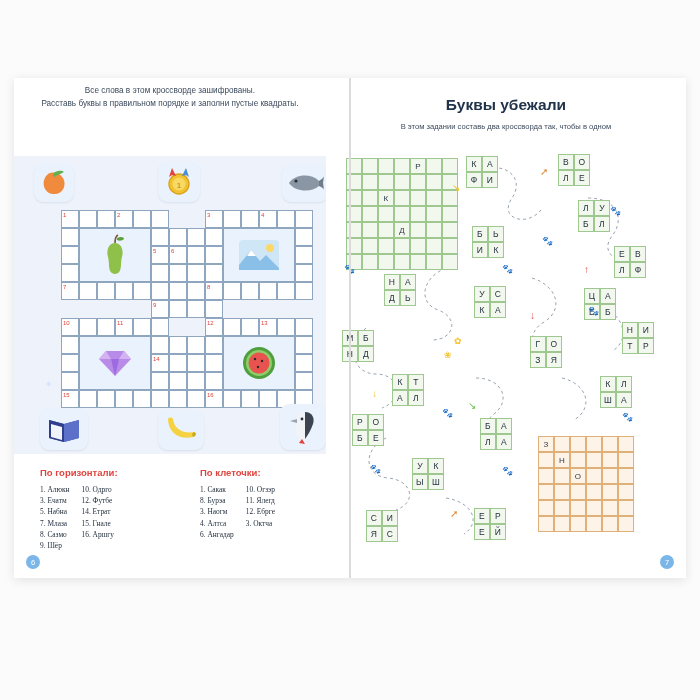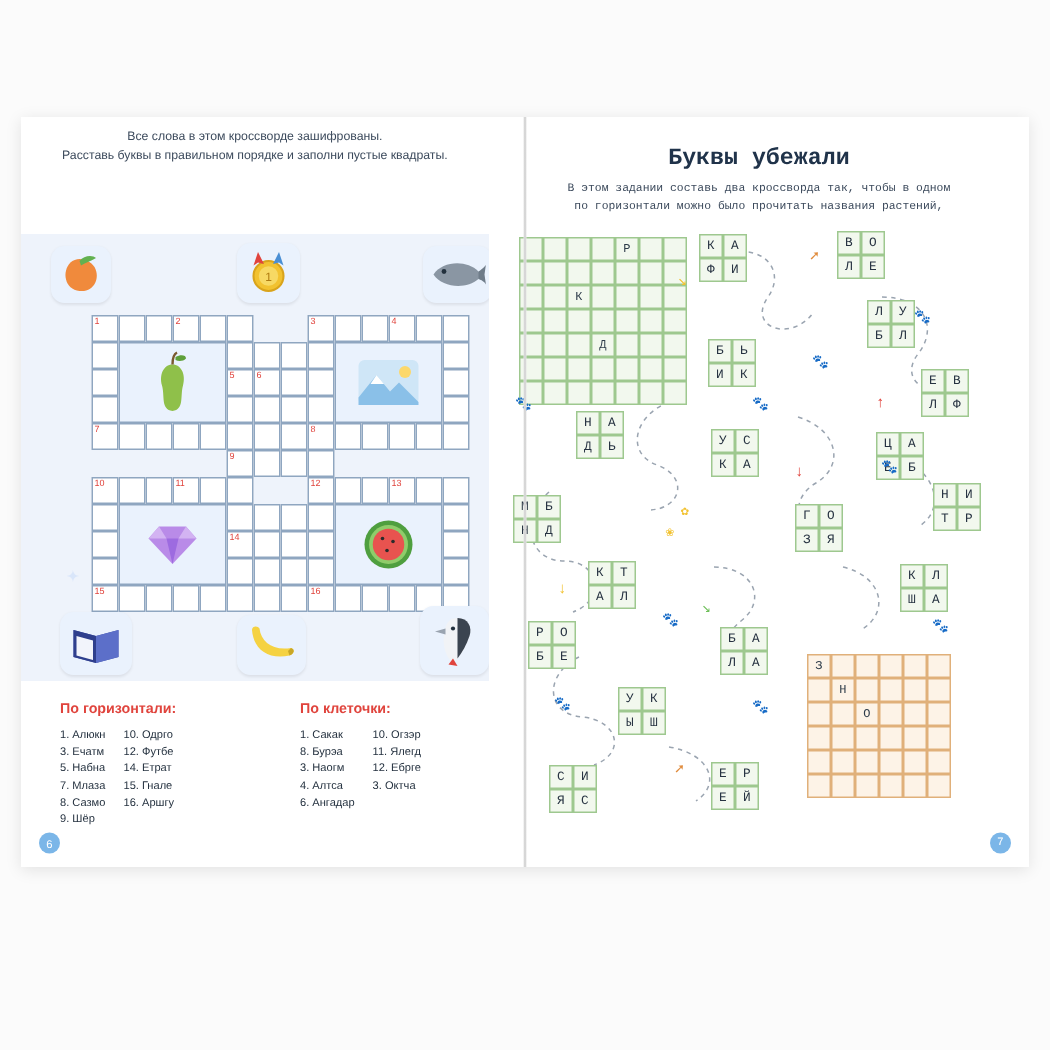--- a/index.html
+++ b/index.html
@@ -14,21 +14,21 @@
   }
   
   .spread{
     position:absolute;left:14px;top:78px;width:672px;height:500px;
     background:#ffffff;
     box-shadow:0 2px 10px rgba(0,0,0,0.10);
     display:flex;
   }
   .leaf{position:relative;height:100%;box-sizing:border-box;overflow:hidden;}
   .leaf.left{width:336px;background:#ffffff;}
-  .leaf.right{width:388px;background:#ffffff;font-family:Liberation Mono, monospace;}
+  .leaf.right{width:388px;background:#ffffff;}
   .gutter{
     position:absolute;left:335px;top:0;width:2px;height:500px;
     background:linear-gradient(to right,#e6e6e6,#cfcfcf,#e6e6e6);
     z-index:20;
   }
   
   .l-title{
     text-align:center;font-size:15.5px;font-weight:bold;color:#20334a;
     margin-top:18px;letter-spacing:.2px;
   }
@@ -58,21 +58,21 @@
   .pic{
     position:absolute;box-sizing:border-box;border:1px solid #8fa6c0;background:#ffffff;
     display:flex;align-items:center;justify-content:center;
   }
   
   .clues{position:absolute;top:388px;font-size:7.4px;color:#24313f;line-height:1.5;}
   .clues h4{
     margin:0 0 4px 0;font-size:9.5px;color:#e0443d;
   }
   .clue-cols{display:flex;gap:12px;}
-  .clue-col{display:flex;flex-direction:column;}
+  .clue-col{display:flex;flex-direction:column;font-family:Liberation Serif, serif;}
   
   .pgnum{
     position:absolute;bottom:9px;width:14px;height:14px;border-radius:50%;
     background:#6fa8dc;color:#fff;font-size:7.5px;
     display:flex;align-items:center;justify-content:center;
   }
   .pgnum.l{left:12px;background:#7bb6e8;}
   .pgnum.r{right:12px;background:#7bb6e8;}
   
   .r-title{
@@ -385,21 +385,20 @@
         </div>
       </div>
 
       <div class="pgnum l">6</div>
     </div>
 
     <div class="leaf right">
 
       <div class="r-title">Буквы убежали</div>
       <div class="r-sub">В этом задании составь два кроссворда так, чтобы в одном</div>
-      <div class="r-sub" style="margin-top:1px;">по горизонтали можно было прочитать названия растений,</div>
 
       <svg style="position:absolute;left:0;top:0;" width="336" height="500">
         <g fill="none" stroke="#9aa4b0" stroke-width="1" stroke-dasharray="3 3">
           <path d="M150 95 C178 80 200 100 186 120 C172 140 200 150 215 132"></path>
           <path d="M262 120 C290 120 300 140 286 158 C272 176 296 190 310 176"></path>
           <path d="M120 190 C95 200 92 225 112 232 C134 240 128 262 106 262"></path>
           <path d="M206 200 C232 208 238 232 218 244 C198 256 206 278 228 276"></path>
           <path d="M40 250 C20 268 26 296 50 296 C74 296 78 322 56 330"></path>
           <path d="M150 300 C176 300 186 322 168 336 C150 350 160 372 182 368"></path>
           <path d="M60 360 C36 372 38 398 62 400 C86 402 92 424 70 432"></path>

